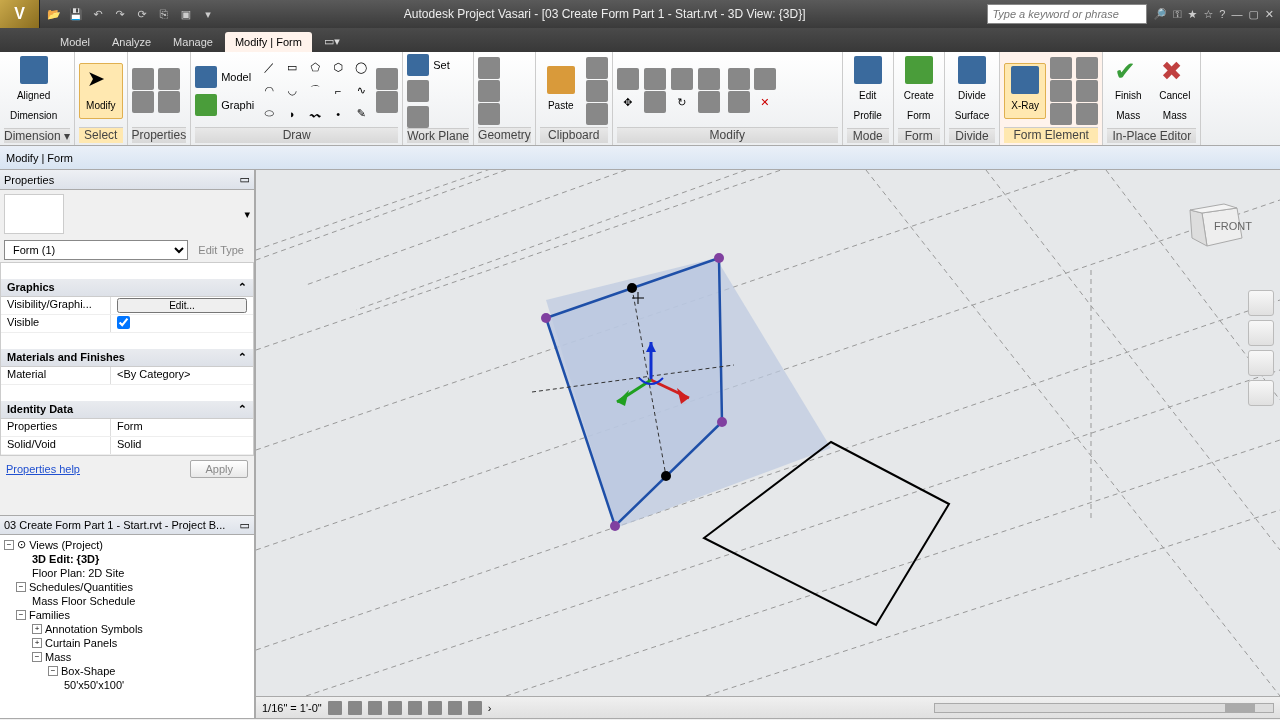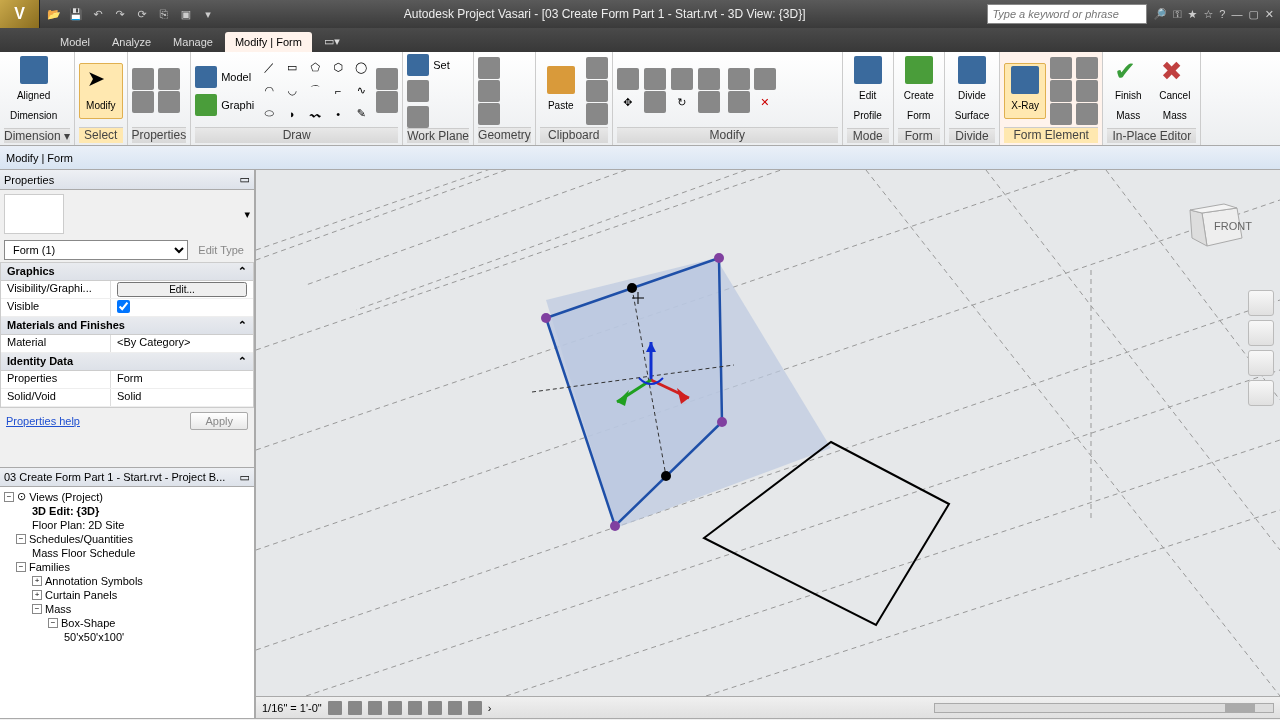--- a/index.html
+++ b/index.html
@@ -43,21 +43,21 @@
 .left-panels { width: 256px; display: flex; flex-direction: column; border-right: 2px solid #aaa; }
 
 
 .prop-header { height: 20px; background: linear-gradient(#eef0f4,#dde2ea); border-bottom: 1px solid #aaa; display: flex; align-items: center; padding: 0 4px; justify-content: space-between; }
 .prop-type { height: 48px; display: flex; align-items: center; padding: 4px; gap: 6px; }
 .prop-type-thumb { width: 60px; height: 40px; border: 1px solid #ccc; background: #fff; }
 .prop-selector-row { display: flex; padding: 2px 4px; gap: 4px; align-items: center; }
 .prop-selector { flex: 1; height: 20px; border: 1px solid #888; background: #fff; padding: 0 4px; }
 .edit-type-btn { padding: 2px 6px; color: #888; }
 .prop-table { border: 1px solid #ccc; background: #fff; }
-.prop-group { background: linear-gradient(#e9ebef,#dde1e8); padding: 2px 6px; font-weight: bold; border-bottom: 1px solid #ccc; display:flex; justify-content:space-between; }
+.prop-group { background: linear-gradient(#e9ebef,#dde1e8); padding: 2px 6px; font-weight: bold; border-bottom: 1px solid #ccc; display:flex; justify-content:space-between;margin-top:16px; }
 .prop-row { display: flex; border-bottom: 1px solid #eee; height: 18px; }
 .prop-key { width: 110px; padding: 1px 6px; border-right: 1px solid #ddd; }
 .prop-val { flex: 1; padding: 1px 6px; }
 .prop-val input[type=checkbox]{ }
 .prop-val button { width: 100%; font-size: 10px; }
 .prop-help { display: flex; justify-content: space-between; padding: 4px 6px; align-items: center; }
 .prop-help a { color: #2050d0; text-decoration: underline; }
 .apply-btn { padding: 2px 14px; border: 1px solid #aaa; background: linear-gradient(#fff,#e8e8e8); border-radius: 2px; color:#888;}
 
 

